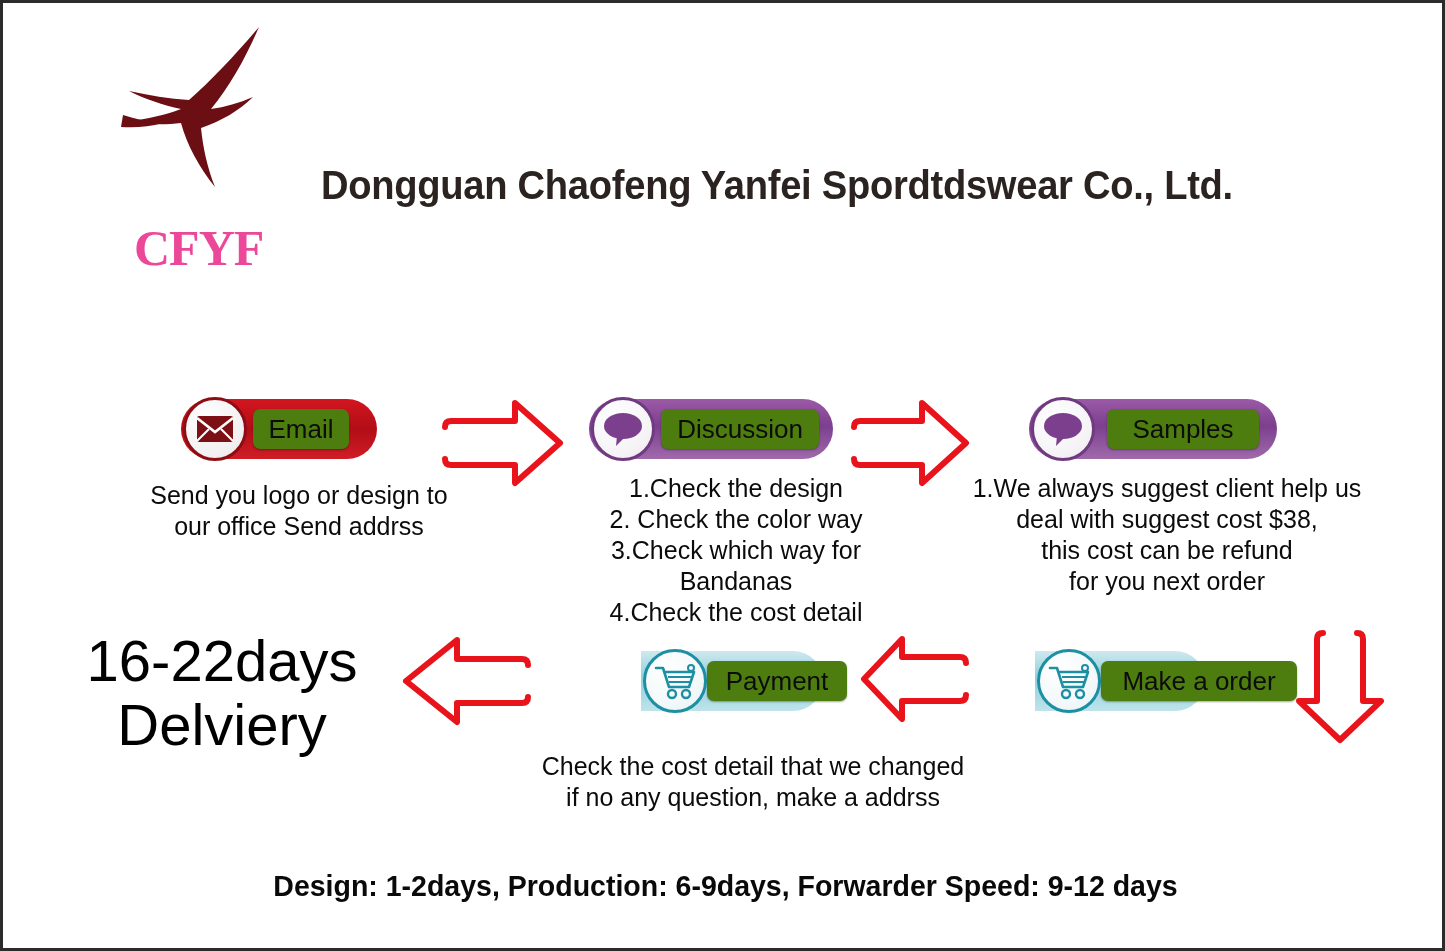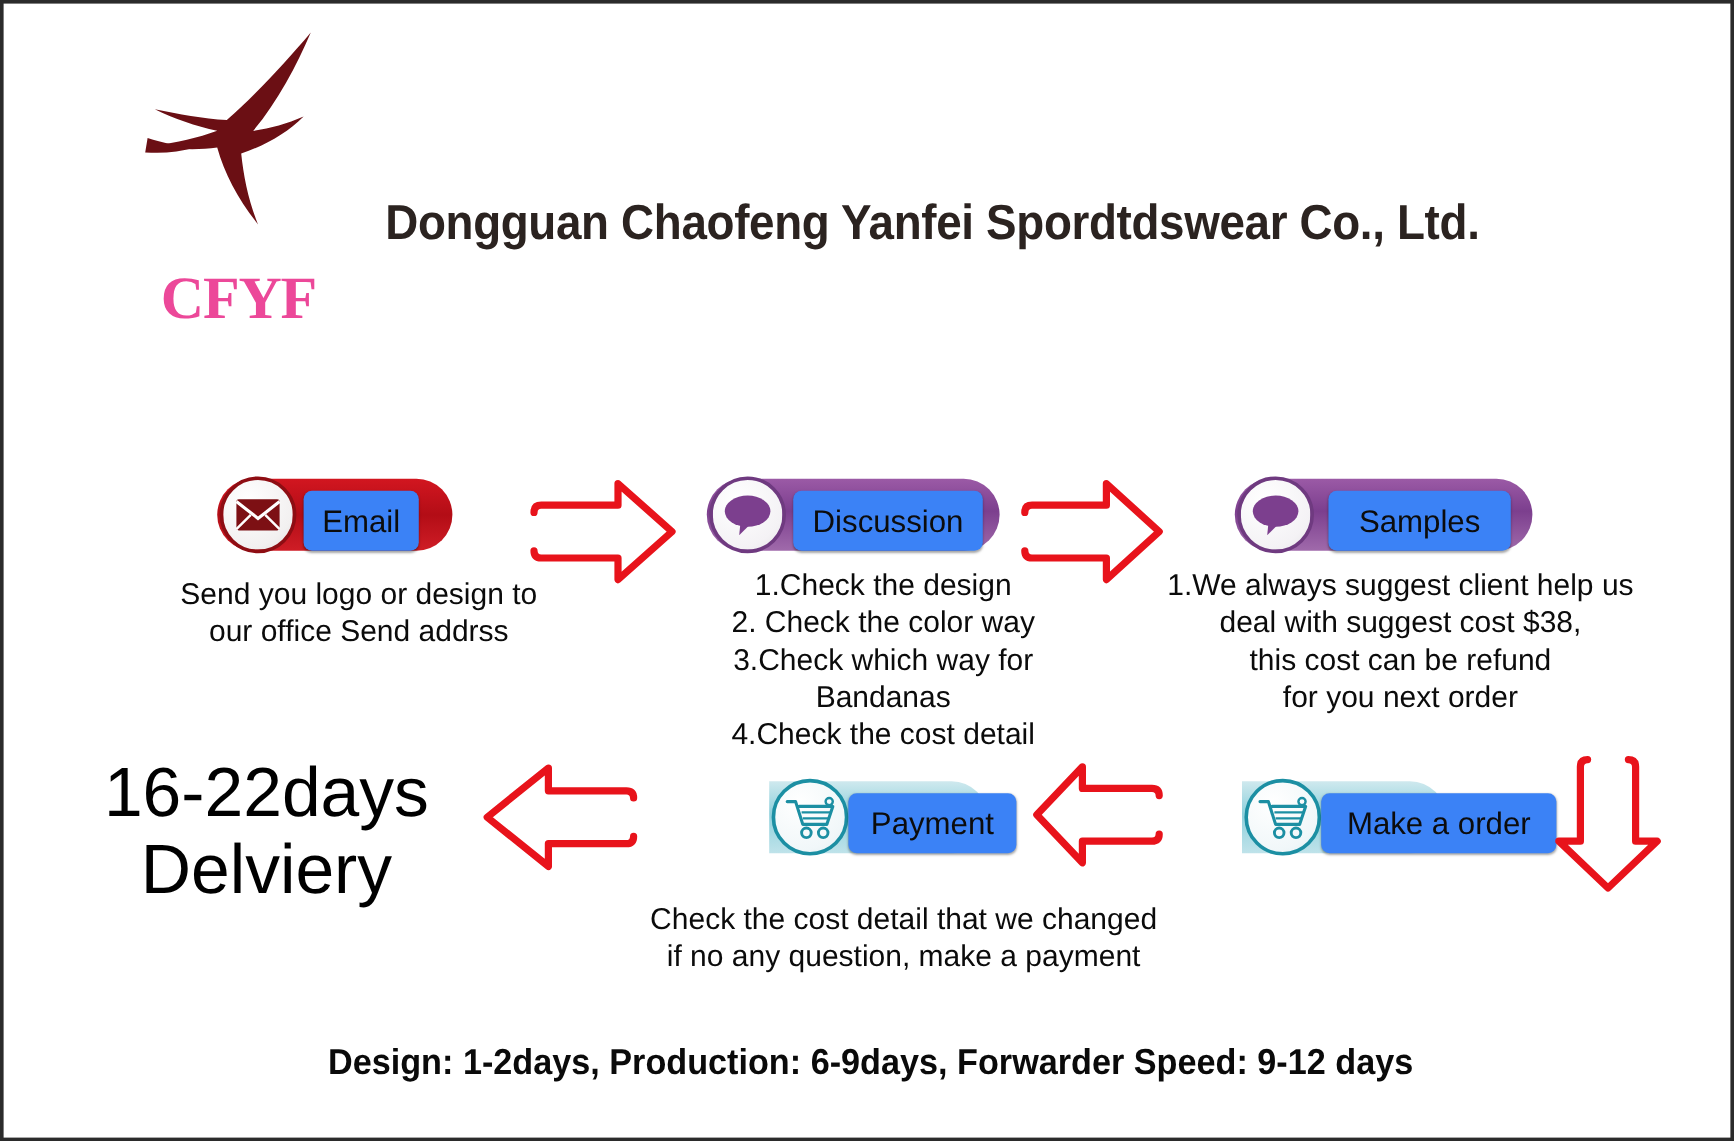--- a/index.html
+++ b/index.html
@@ -83,22 +83,22 @@
     height: 64px;
     border-radius: 50%;
     display: flex;
     align-items: center;
     justify-content: center;
     box-sizing: border-box;
   }
   .badge-label {
     position: absolute;
     top: 10px;
-    height: 50px;
-    background: #3b82f6;
+    height: 40px;
+    background: #4d7c0f;
     border-radius: 7px;
     display: flex;
     align-items: center;
     justify-content: center;
     box-shadow: 0 1px 2px rgba(0,0,0,0.35);
     font-size: 26px;
     color: #0c0c0c;
     padding: 0 12px;
     box-sizing: border-box;
     white-space: nowrap;
@@ -297,21 +297,21 @@
 
   <div class="step-text" id="text-samples">
     <div>1.We always suggest client help us</div>
     <div>deal with suggest cost $38,</div>
     <div>this cost can be refund</div>
     <div>for you next order</div>
   </div>
 
   <div class="step-text" id="text-payment">
     <div>Check the cost detail that we changed</div>
-    <div>if no any question, make a payment</div>
+    <div>if no any question, make a addrss</div>
   </div>
 
   <div id="delivery-text">
     <div>16-22days</div>
     <div>Delviery</div>
   </div>
 
   <svg class="arrow" id="arrow-1" viewBox="0 0 126 88">
     <path d="M6 28 Q6 22 12 22 L76 22 L76 4 L121 44 L76 84 L76 66 L12 66 Q6 66 6 60" fill="none" stroke="#e8131b" stroke-width="6" stroke-linecap="round" stroke-linejoin="round"></path>
   </svg>

